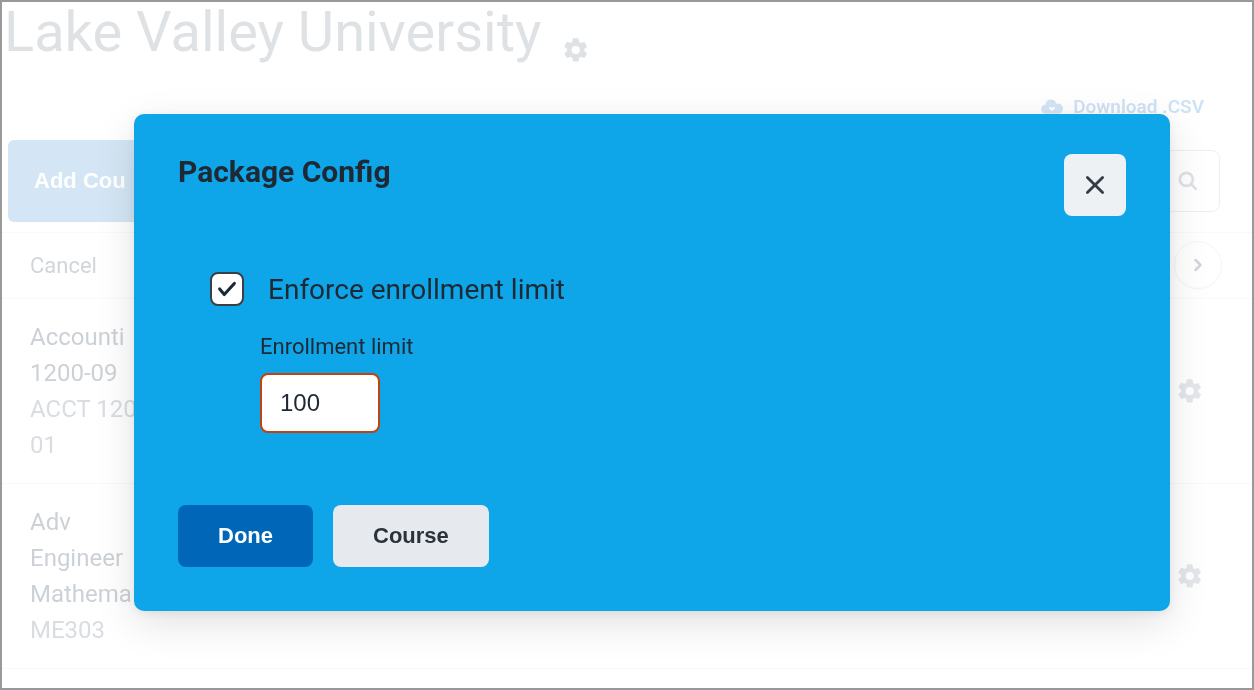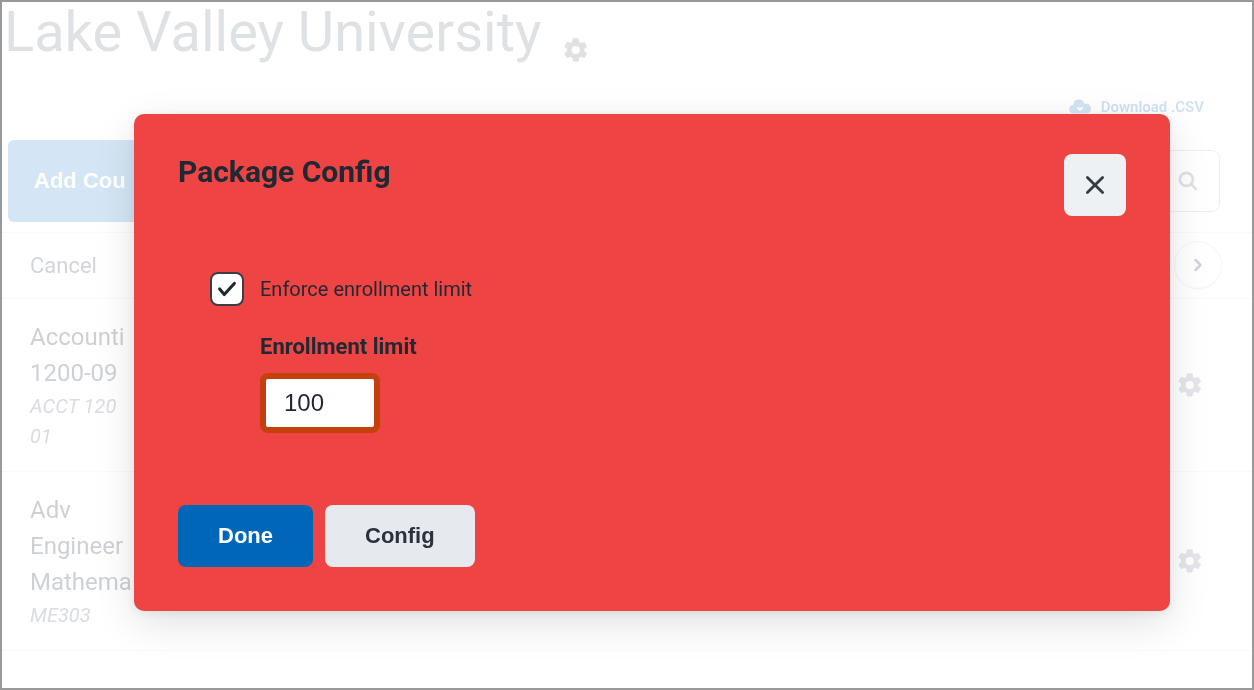--- a/index.html
+++ b/index.html
@@ -31,21 +31,21 @@
     .top-actions {
       display: flex;
       justify-content: flex-end;
       padding: 30px 48px 10px 0;
     }
     .download-link {
       display: flex;
       align-items: center;
       gap: 8px;
       color: #93bfe6;
-      font-size: 15px;
+      font-size: 19px;
       font-weight: 600;
     }
     .toolbar-row {
       display: flex;
       align-items: center;
       padding: 10px 32px 10px 6px;
       gap: 20px;
     }
     .add-course-btn {
       background: #9fc7e8;
@@ -98,41 +98,41 @@
       padding: 20px 28px;
       border-bottom: 1px solid #eef1f4;
       display: flex;
       align-items: center;
     }
     .row-text {
       color: #8f9aa6;
       font-size: 24px;
       line-height: 1.5;
     }
-    .row-text .sub { font-size: 20px; color: #aab2bb; font-style: italic; }
+    .row-text .sub { font-size: 24px; color: #aab2bb; }
     .row-icons {
       margin-left: auto;
       display: flex;
       gap: 50px;
       color: #c2c8d0;
       padding-right: 20px;
     }
     
     .overlay {
       position: absolute;
       inset: 0;
       background: rgba(255,255,255,0.55);
     }
     
     .modal {
       position: absolute;
       left: 132px;
       top: 112px;
       width: 1036px;
-      background: #ef4444;
+      background: #0ea5e9;
       border-radius: 10px;
       box-shadow: 0 12px 40px rgba(0,0,0,0.12), 0 2px 8px rgba(0,0,0,0.06);
       padding: 40px 44px 44px 44px;
     }
     .modal-head {
       display: flex;
       align-items: flex-start;
       justify-content: space-between;
     }
     .modal-title {
@@ -165,44 +165,45 @@
       height: 34px;
       border: 2px solid #3a3f45;
       border-radius: 8px;
       display: flex;
       align-items: center;
       justify-content: center;
       background: #fff;
       cursor: pointer;
     }
     .check-label {
-      font-size: 20px;
+      font-size: 28px;
       color: #1f2933;
+      margin-left: 8px;
     }
     .sub-field {
       padding: 28px 0 0 50px;
     }
     .sub-label {
       font-size: 22px;
-      font-weight: 700;
+      font-weight: 400;
       color: #1f2933;
       margin-bottom: 14px;
     }
     .num-input {
       width: 120px;
       height: 60px;
-      border: 6px solid #c2410c;
+      border: 2px solid #c2410c;
       border-radius: 8px;
       font-size: 24px;
       padding: 0 18px;
       color: #1f2933;
     }
     .modal-actions {
       display: flex;
-      gap: 12px;
+      gap: 20px;
       padding-top: 72px;
     }
     .btn {
       border: none;
       border-radius: 8px;
       font-size: 22px;
       font-weight: 700;
       padding: 18px 40px;
       cursor: pointer;
     }
@@ -337,16 +338,16 @@
       <div class="sub-label">Enrollment limit</div>
       <input class="num-input" type="text" value="100" style="">
     </div>
   </div>
 
   <div class="modal-actions">
     <button class="btn btn-done">
       <span>Done</span>
     </button>
     <button class="btn btn-cancel">
-      <span>Config</span>
+      <span>Course</span>
     </button>
   </div>
 </div>
 
 </body></html>

